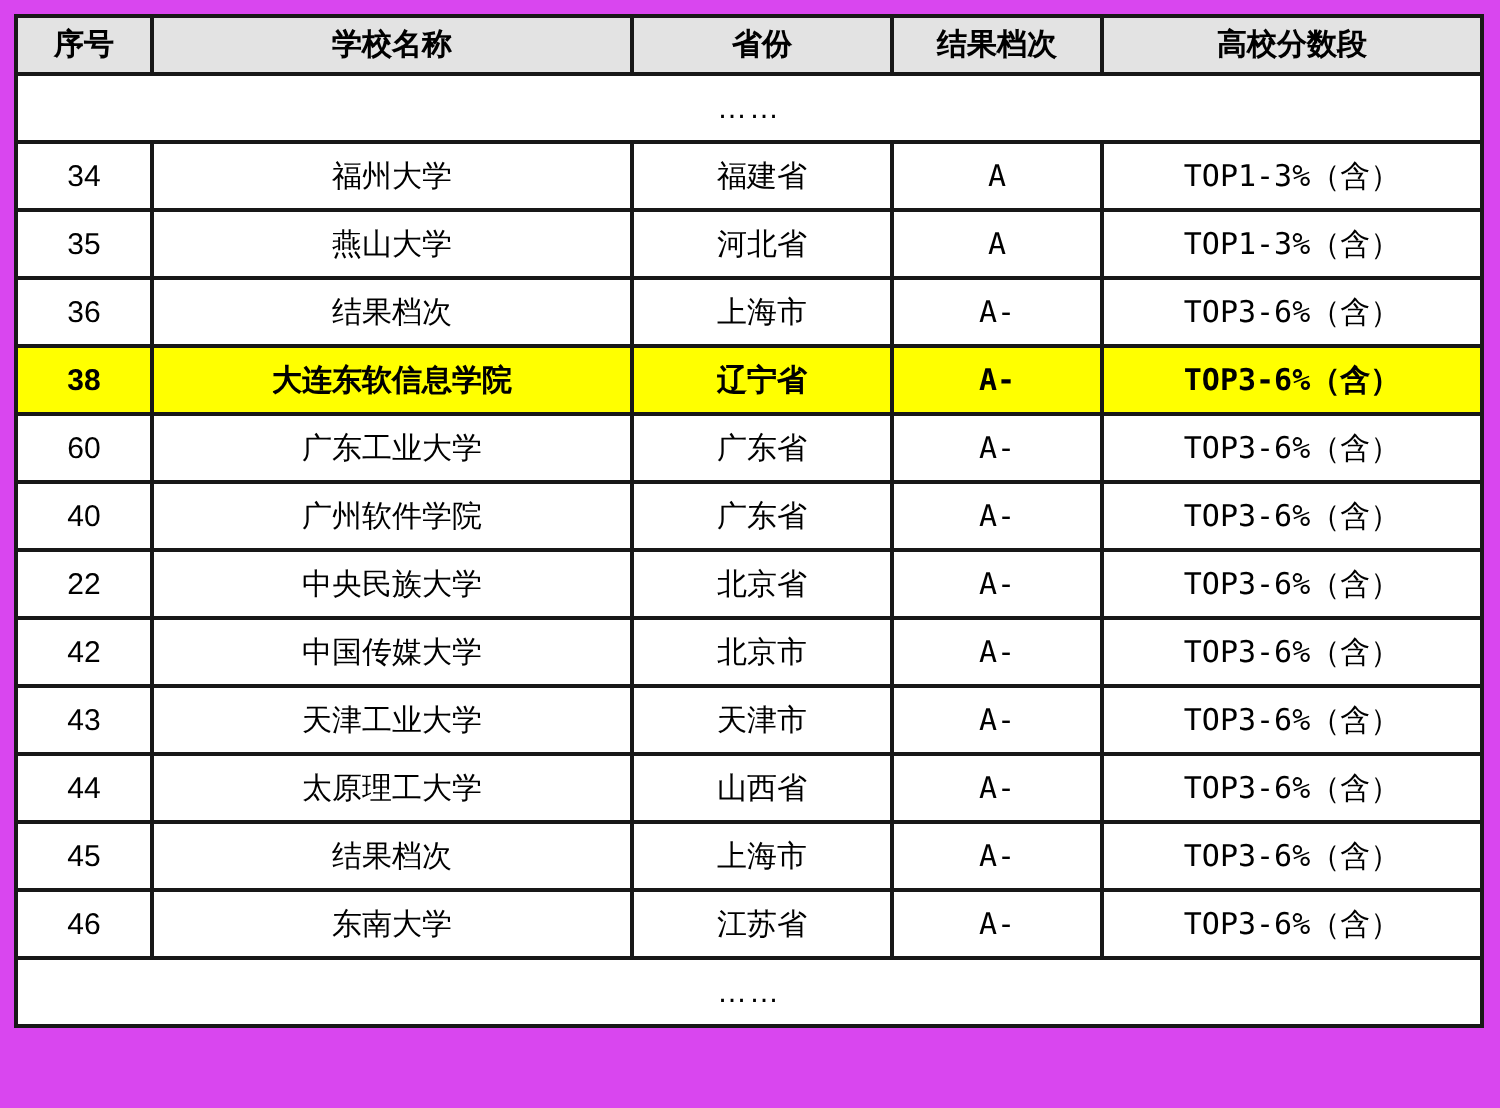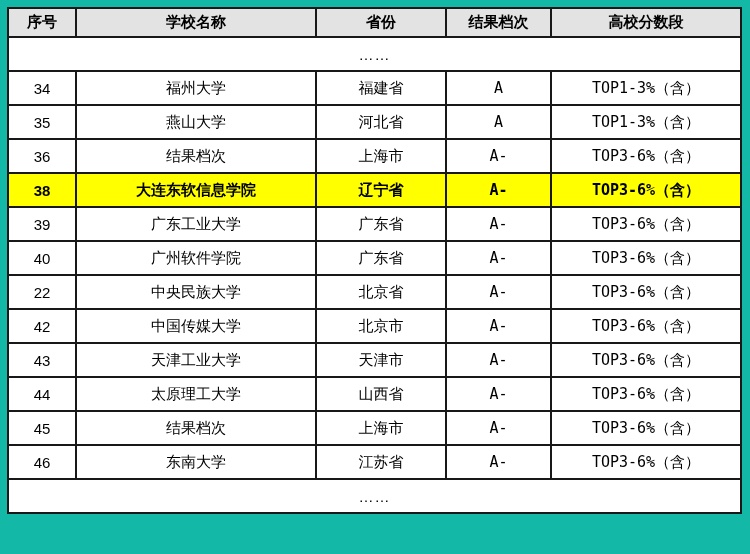--- a/index.html
+++ b/index.html
@@ -6,21 +6,21 @@
     margin: 0;
     padding: 0;
     background: #ffffff;
     font-family: "Liberation Sans", "DejaVu Sans", sans-serif;
     color: #000000;
   }
   .page {
     position: relative;
     width: 750px;
     height: 554px;
-    background: #14b8a6;
+    background: #d946ef;
     overflow: hidden;
   }
   table.rank-table {
     position: absolute;
     left: 7px;
     top: 7px;
     width: 733px;
     border-collapse: collapse;
     table-layout: fixed;
   }
@@ -111,21 +111,21 @@
           <td class="cell-range">TOP3-6%（含）</td>
         </tr>
         <tr class="hl">
           <td class="cell-serial">38</td>
           <td class="cell-school">大连东软信息学院</td>
           <td class="cell-province">辽宁省</td>
           <td class="cell-grade">A-</td>
           <td class="cell-range">TOP3-6%（含）</td>
         </tr>
         <tr>
-          <td class="cell-serial">39</td>
+          <td class="cell-serial">60</td>
           <td class="cell-school">广东工业大学</td>
           <td class="cell-province">广东省</td>
           <td class="cell-grade">A-</td>
           <td class="cell-range">TOP3-6%（含）</td>
         </tr>
         <tr>
           <td class="cell-serial">40</td>
           <td class="cell-school">广州软件学院</td>
           <td class="cell-province">广东省</td>
           <td class="cell-grade">A-</td>

